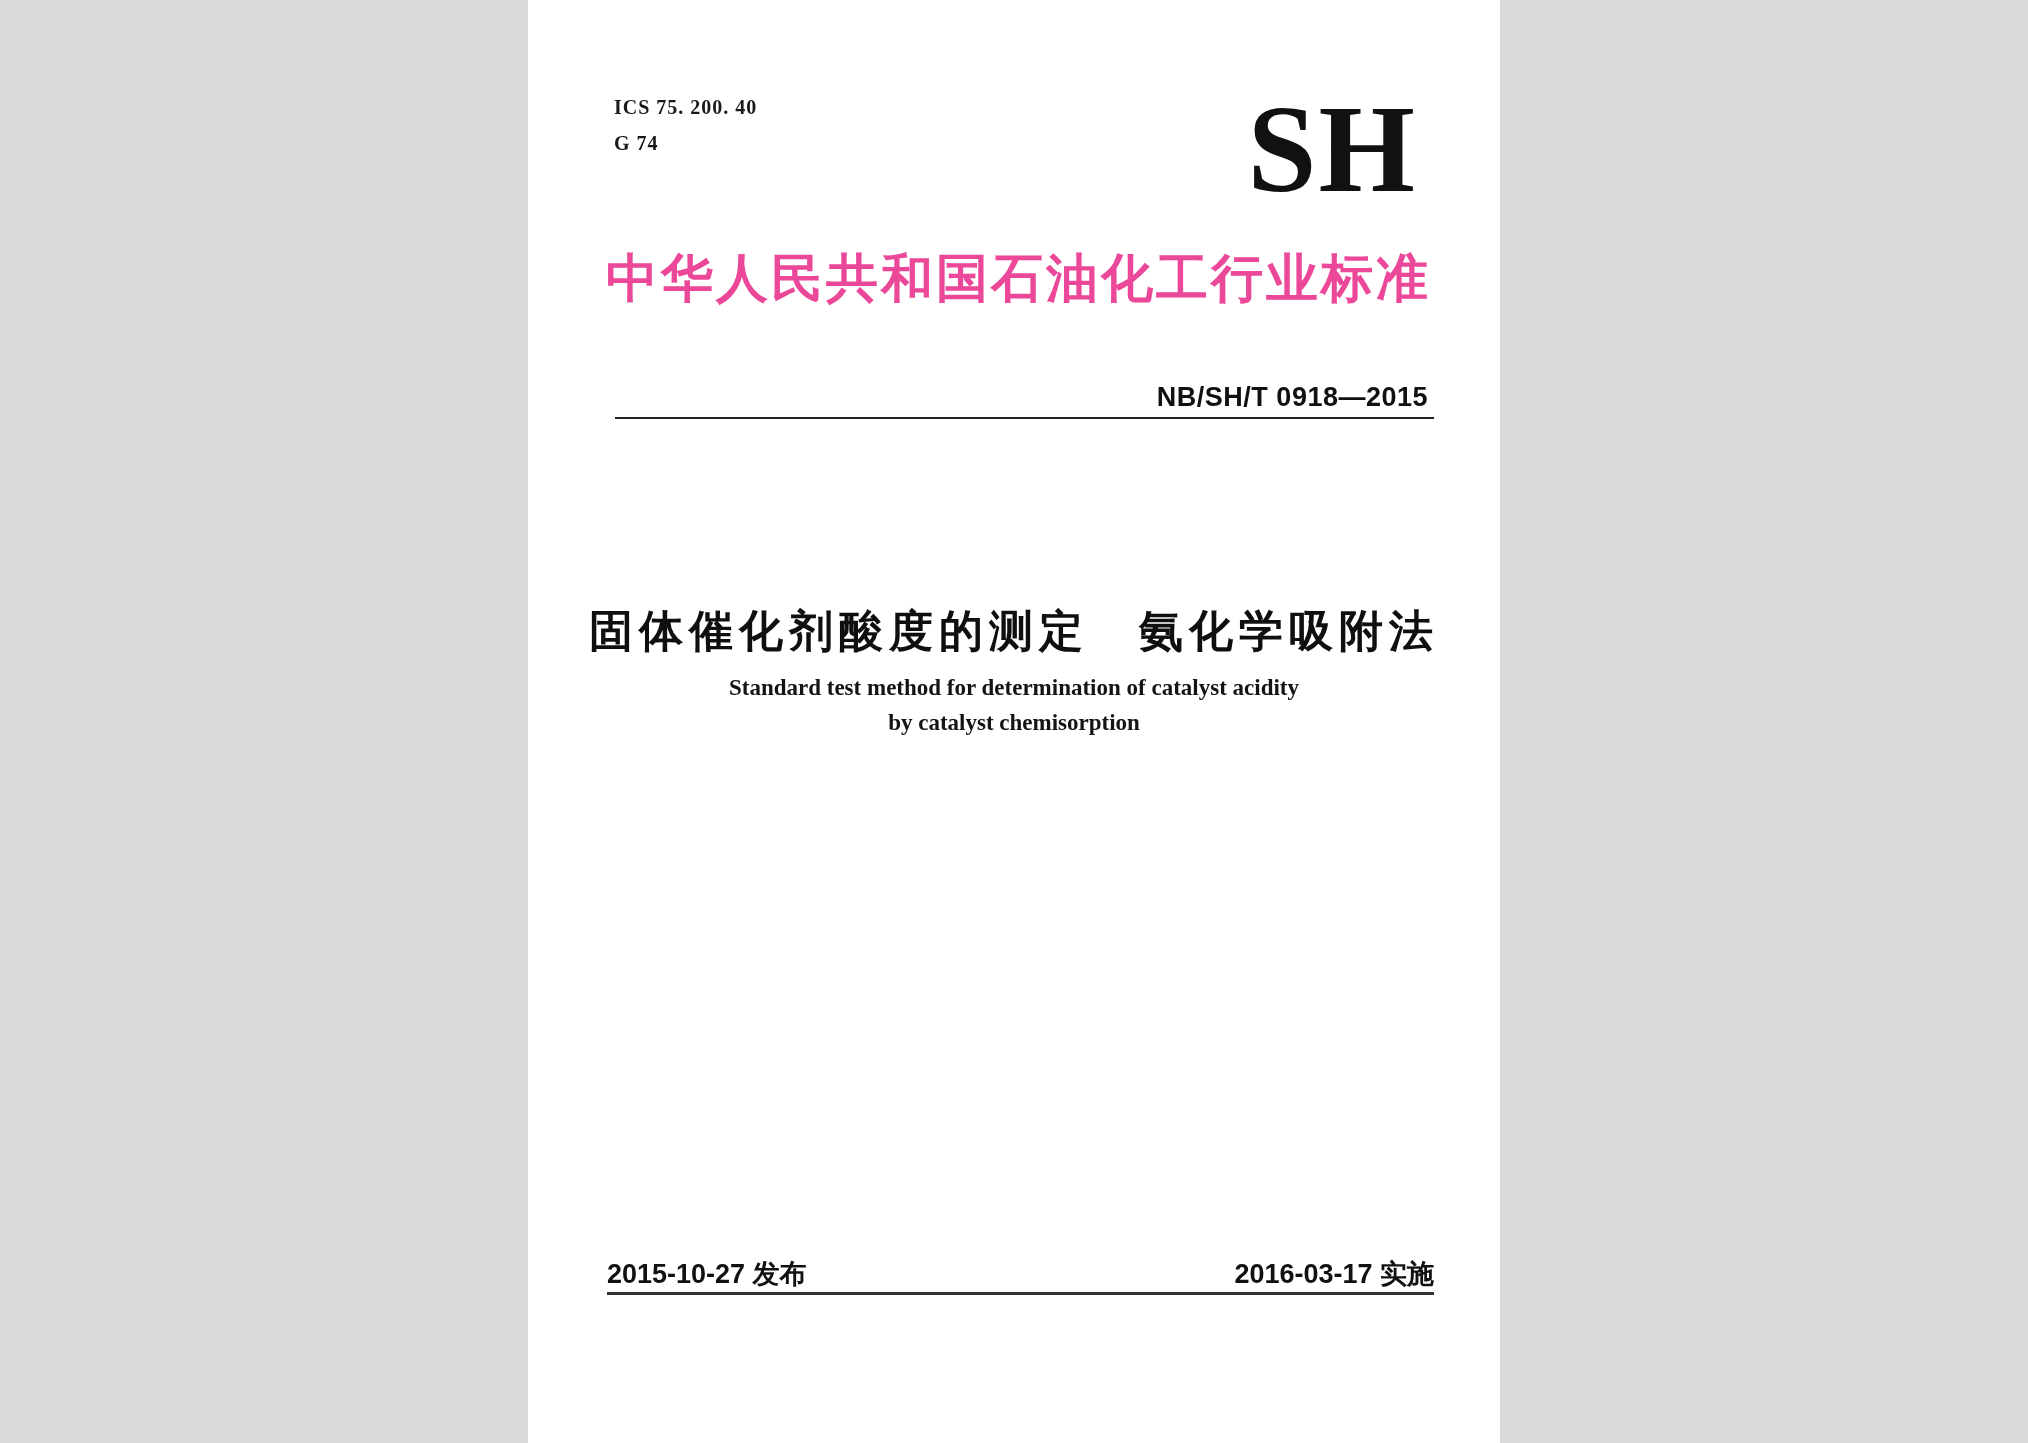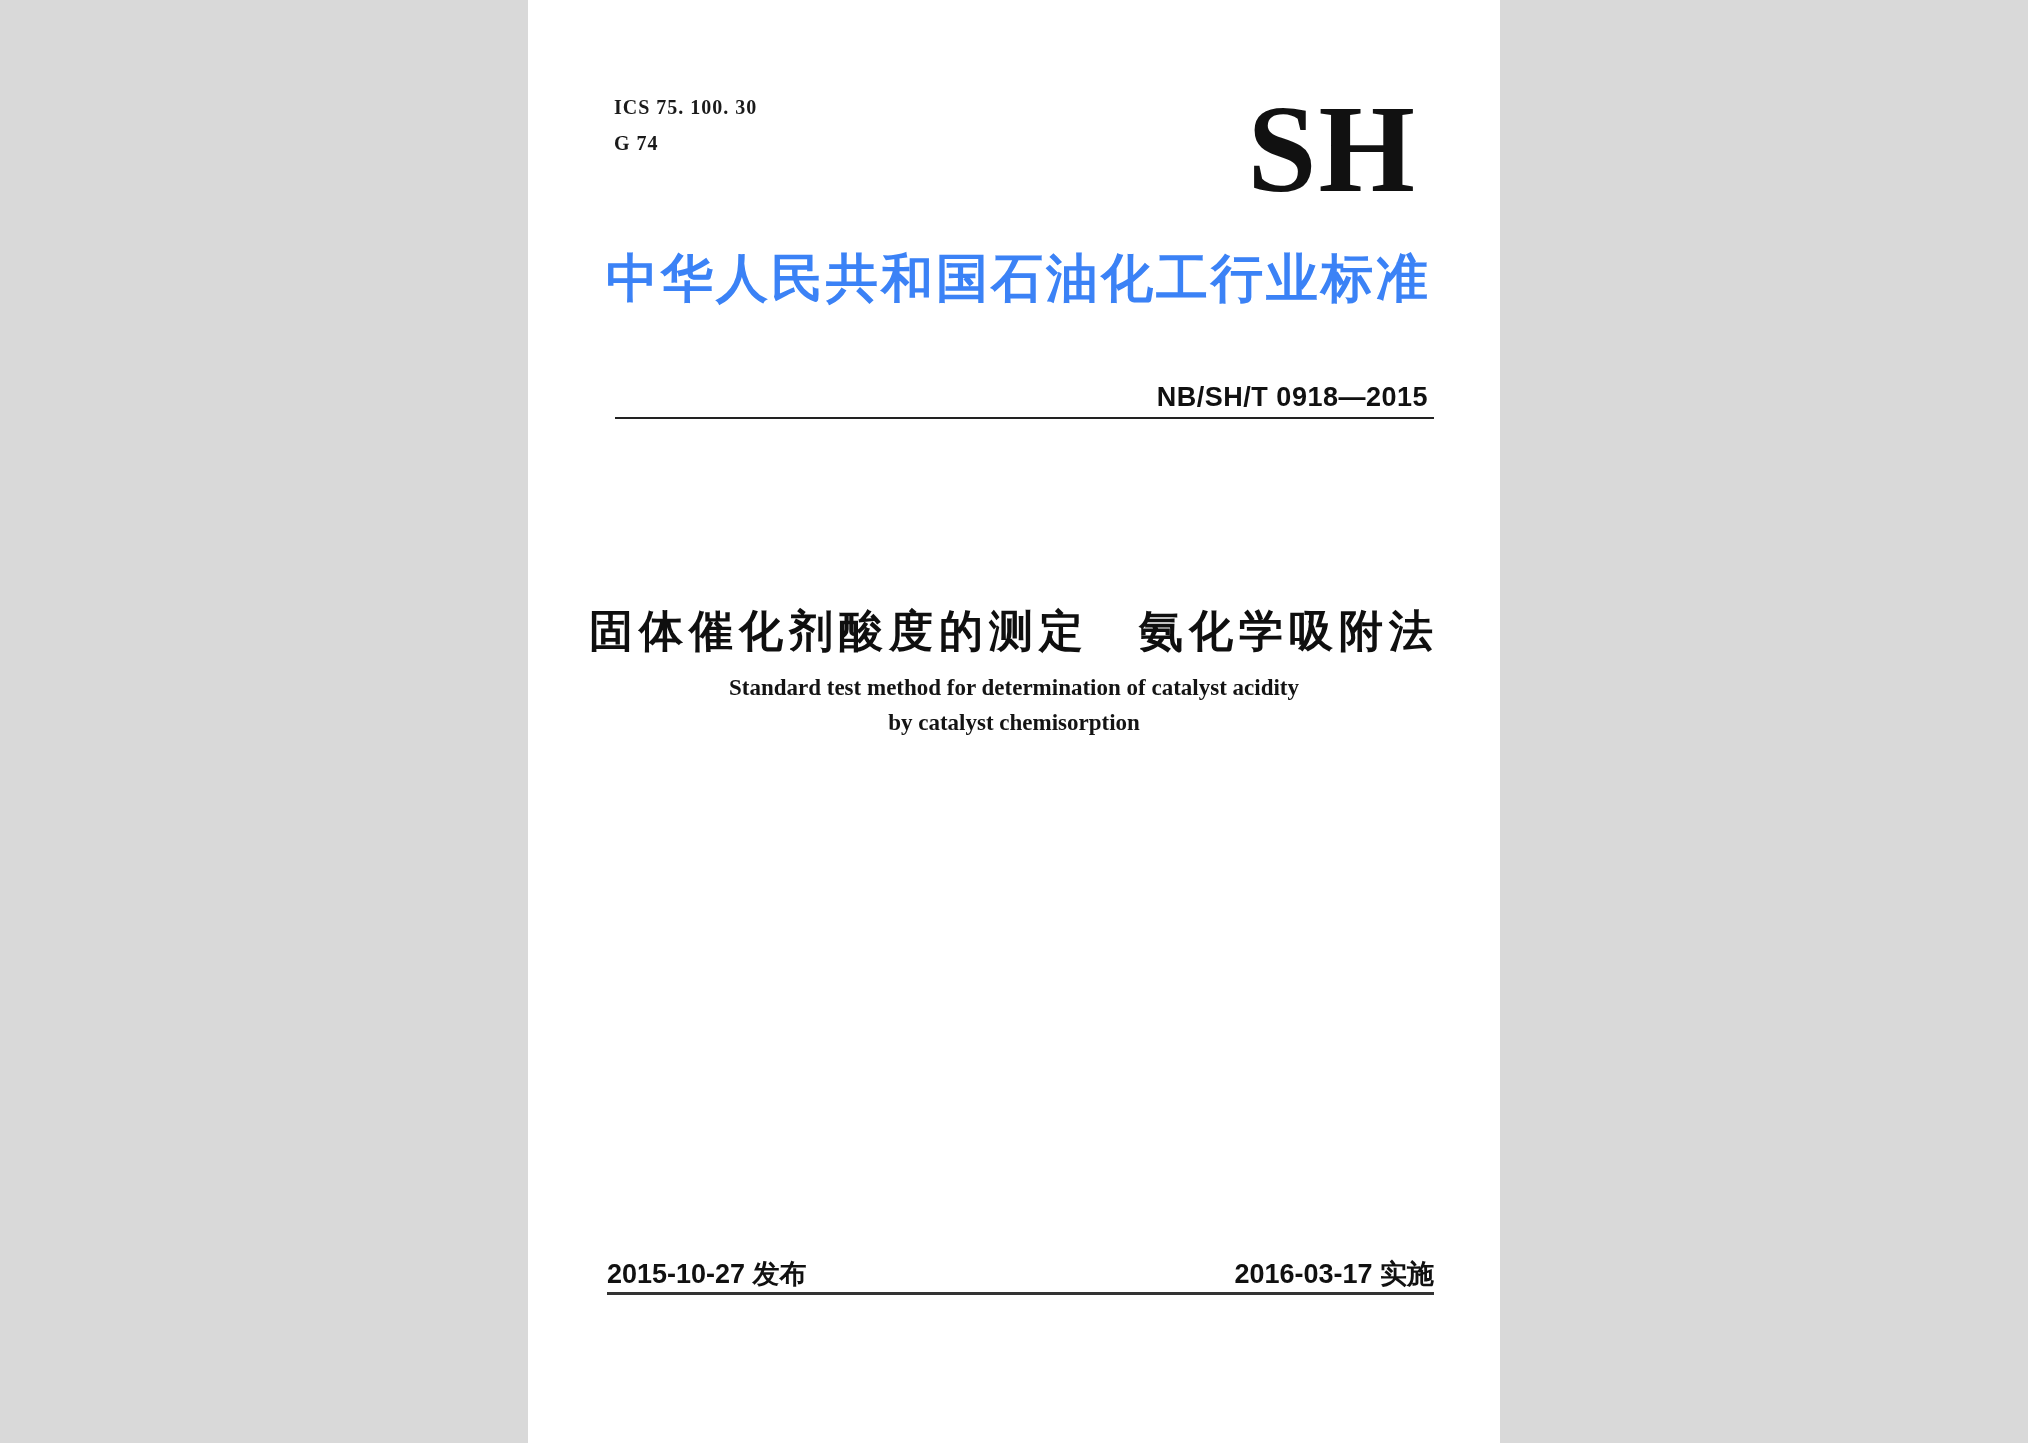--- a/index.html
+++ b/index.html
@@ -28,21 +28,21 @@
   }
   .sh-logo{
     right:83px;top:88px;
     font-family:"Liberation Serif", serif;
     font-size:124px;font-weight:bold;line-height:1;color:#111;
     letter-spacing:2px;
   }
   .org-title{
     left:78px;top:244px;margin:0;
     font-size:52px;font-weight:bold;letter-spacing:3px;
-    white-space:nowrap;color:#3b82f6;
+    white-space:nowrap;color:#ec4899;
   }
   .std-code{
     right:72px;top:334px;
     font-size:27px;font-weight:bold;letter-spacing:0.5px;color:#111;margin-top:48px;
   }
   .rule{background:#222;}
   .rule-top{left:87px;top:417px;width:819px;height:2px;}
   .doc-title{
     left:0;right:0;top:584px;margin:18px;text-align:center;
     font-size:44px;font-weight:bold;letter-spacing:6px;
@@ -70,21 +70,21 @@
   .publisher-label{
     font-size:27px;font-weight:bold;margin-left:20px;letter-spacing:2px;
   }
 </style>
 </head>
 <body>
 
 <div class="canvas">
   <div class="paper">
 
-    <div class="abs ics-line">ICS 75. 100. 30</div>
+    <div class="abs ics-line">ICS 75. 200. 40</div>
 
     <div class="abs class-line">G 74</div>
 
     <div class="abs sh-logo">SH</div>
 
     <h1 class="abs org-title">中华人民共和国石油化工行业标准</h1>
 
     <div class="abs std-code">NB/SH/T 0918—2015</div>
 
     <div class="abs rule rule-top"></div>

